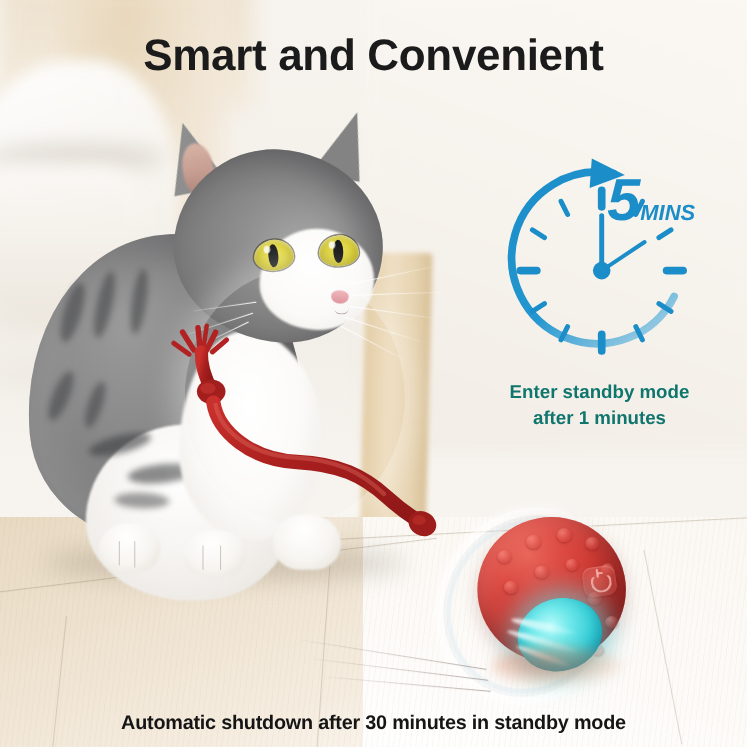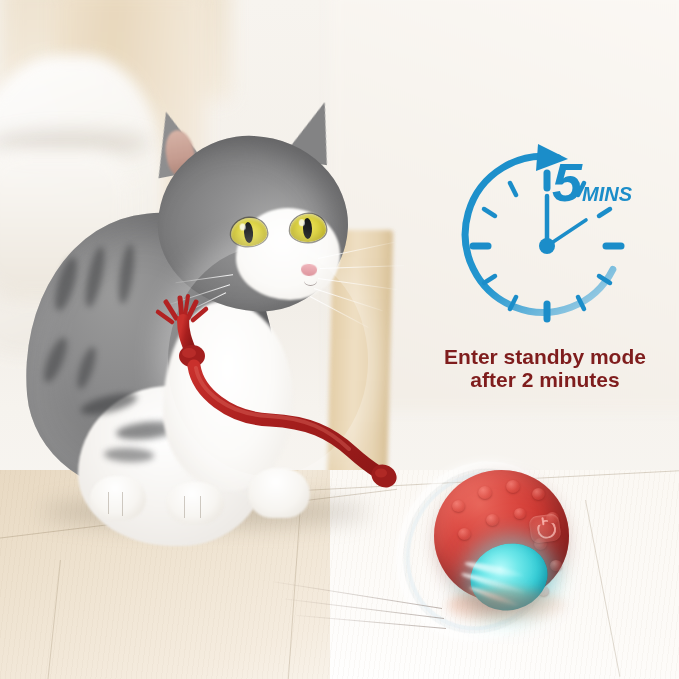--- a/index.html
+++ b/index.html
@@ -295,22 +295,22 @@
   }
   .subtitle{
     position:absolute;left:0;top:78px;width:679px;
     text-align:center;
     font-size:20px;line-height:28px;font-weight:400;
     color:#2f2f2f;letter-spacing:-.1px;
   }
   .clock-caption{
     position:absolute;left:415px;top:345px;width:260px;
     text-align:center;
-    font-size:21px;line-height:23px;font-weight:700;
-    color:#7f1d1d;
+    font-size:17px;line-height:23px;font-weight:700;
+    color:#0f766e;
   }
   .bottom-caption{
     position:absolute;left:0;top:645px;width:679px;
     text-align:center;
     font-size:18px;line-height:24px;font-weight:700;
     color:#151515;letter-spacing:-.2px;
   }
 </style>
 </head>
 <body>
@@ -497,20 +497,22 @@
 
       <circle cx="105" cy="106" r="8" fill="#1b8dc9"></circle>
     </svg>
 
     <div class="mins-label">
       <span class="mins-num">5</span>
       <span class="mins-unit">MINS</span>
     </div>
   </div>
 
+  <div class="title">Smart and Convenient</div>
 
   <div class="clock-caption">
     <div>Enter standby mode</div>
-    <div>after 2 minutes</div>
+    <div>after 1 minutes</div>
   </div>
 
+  <div class="bottom-caption">Automatic shutdown after 30 minutes in standby mode</div>
 
 </div>
 
 </body></html>

